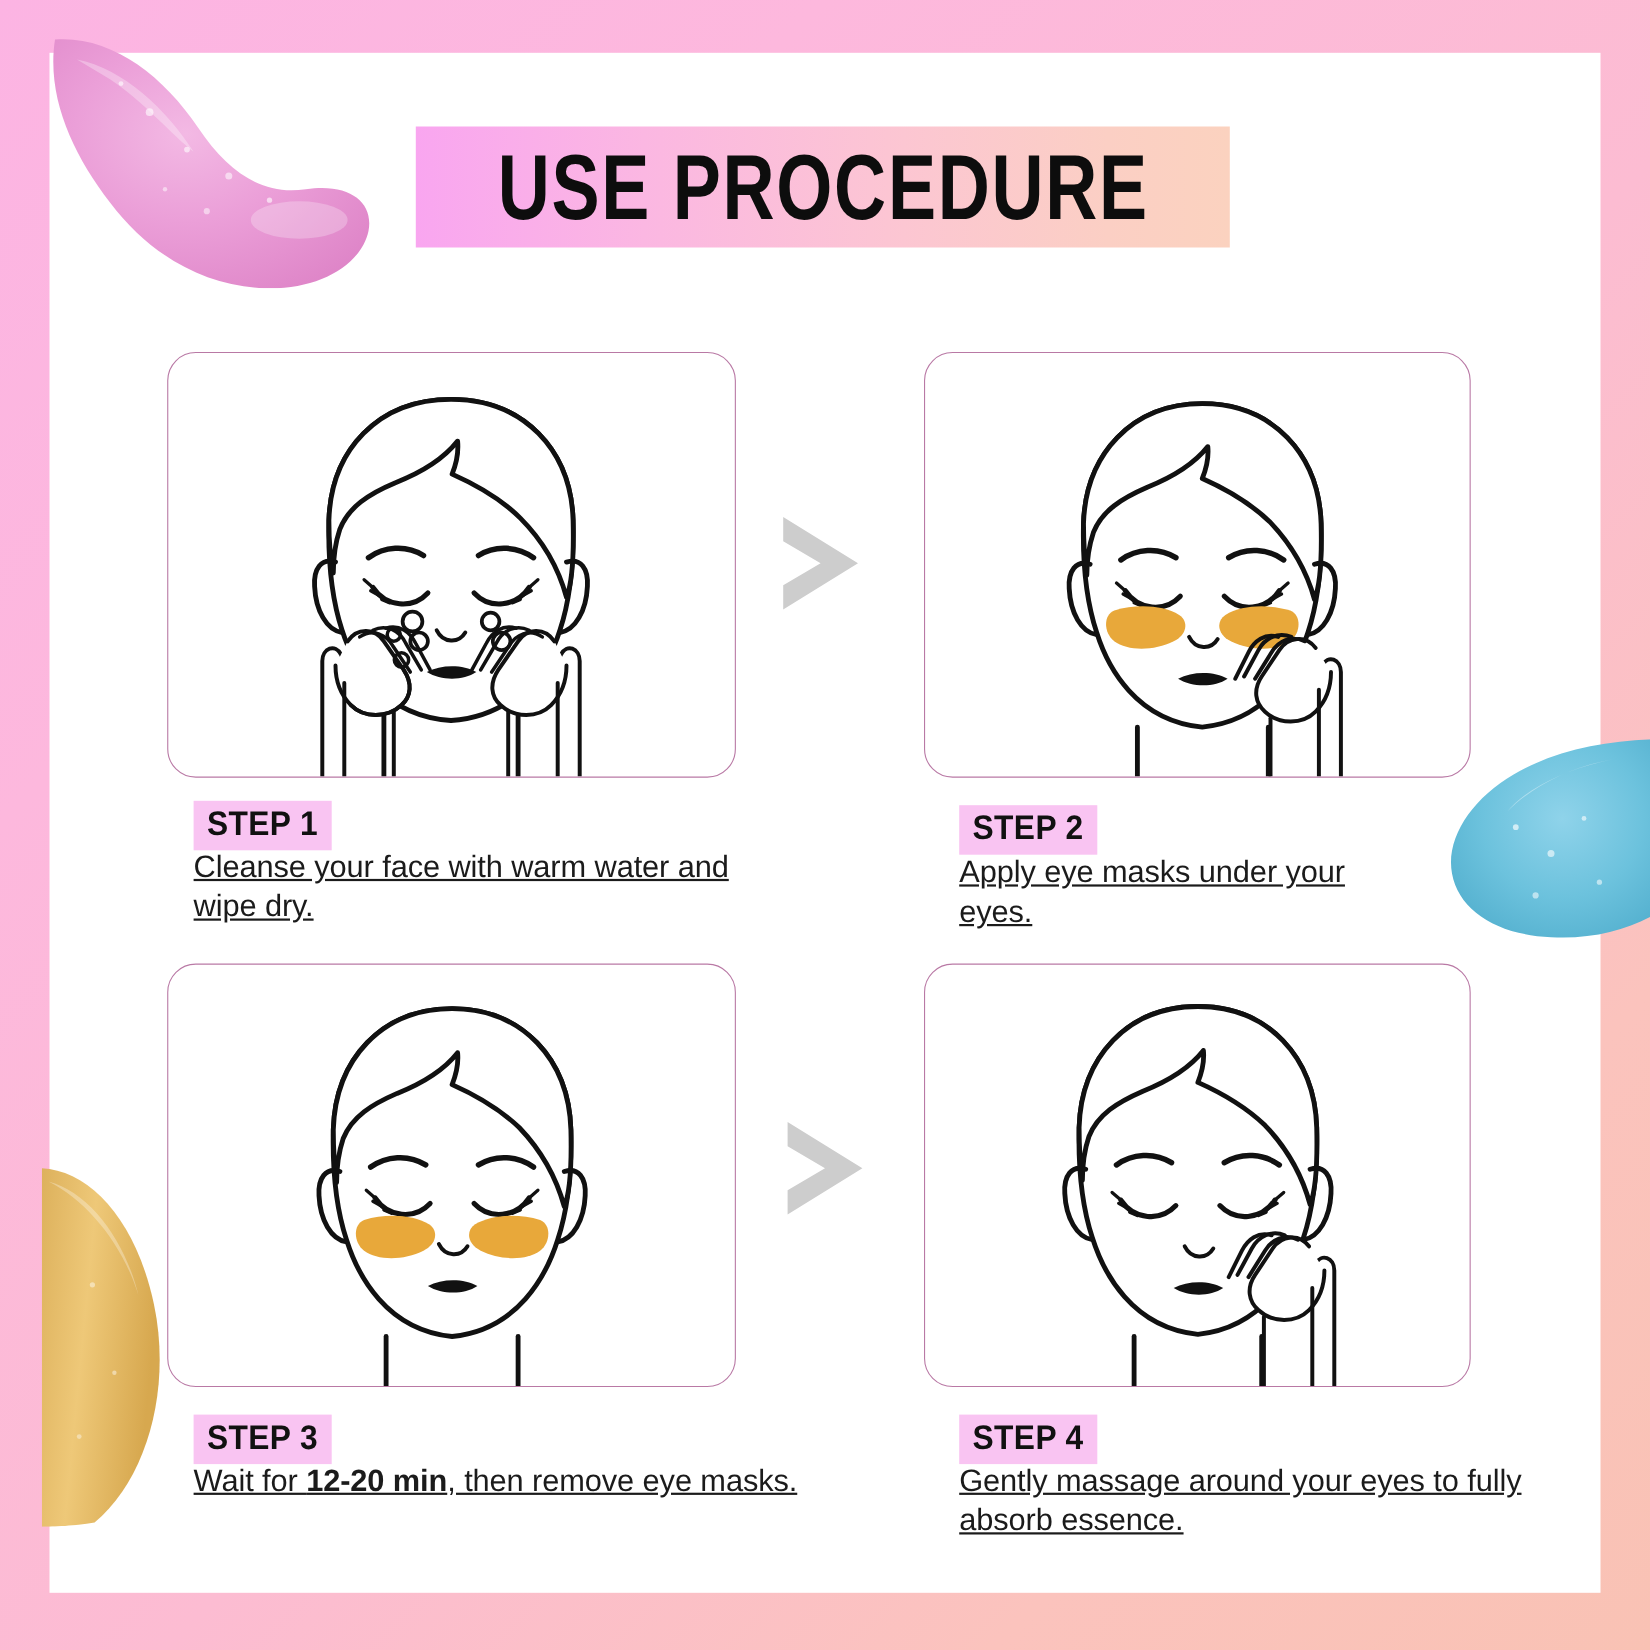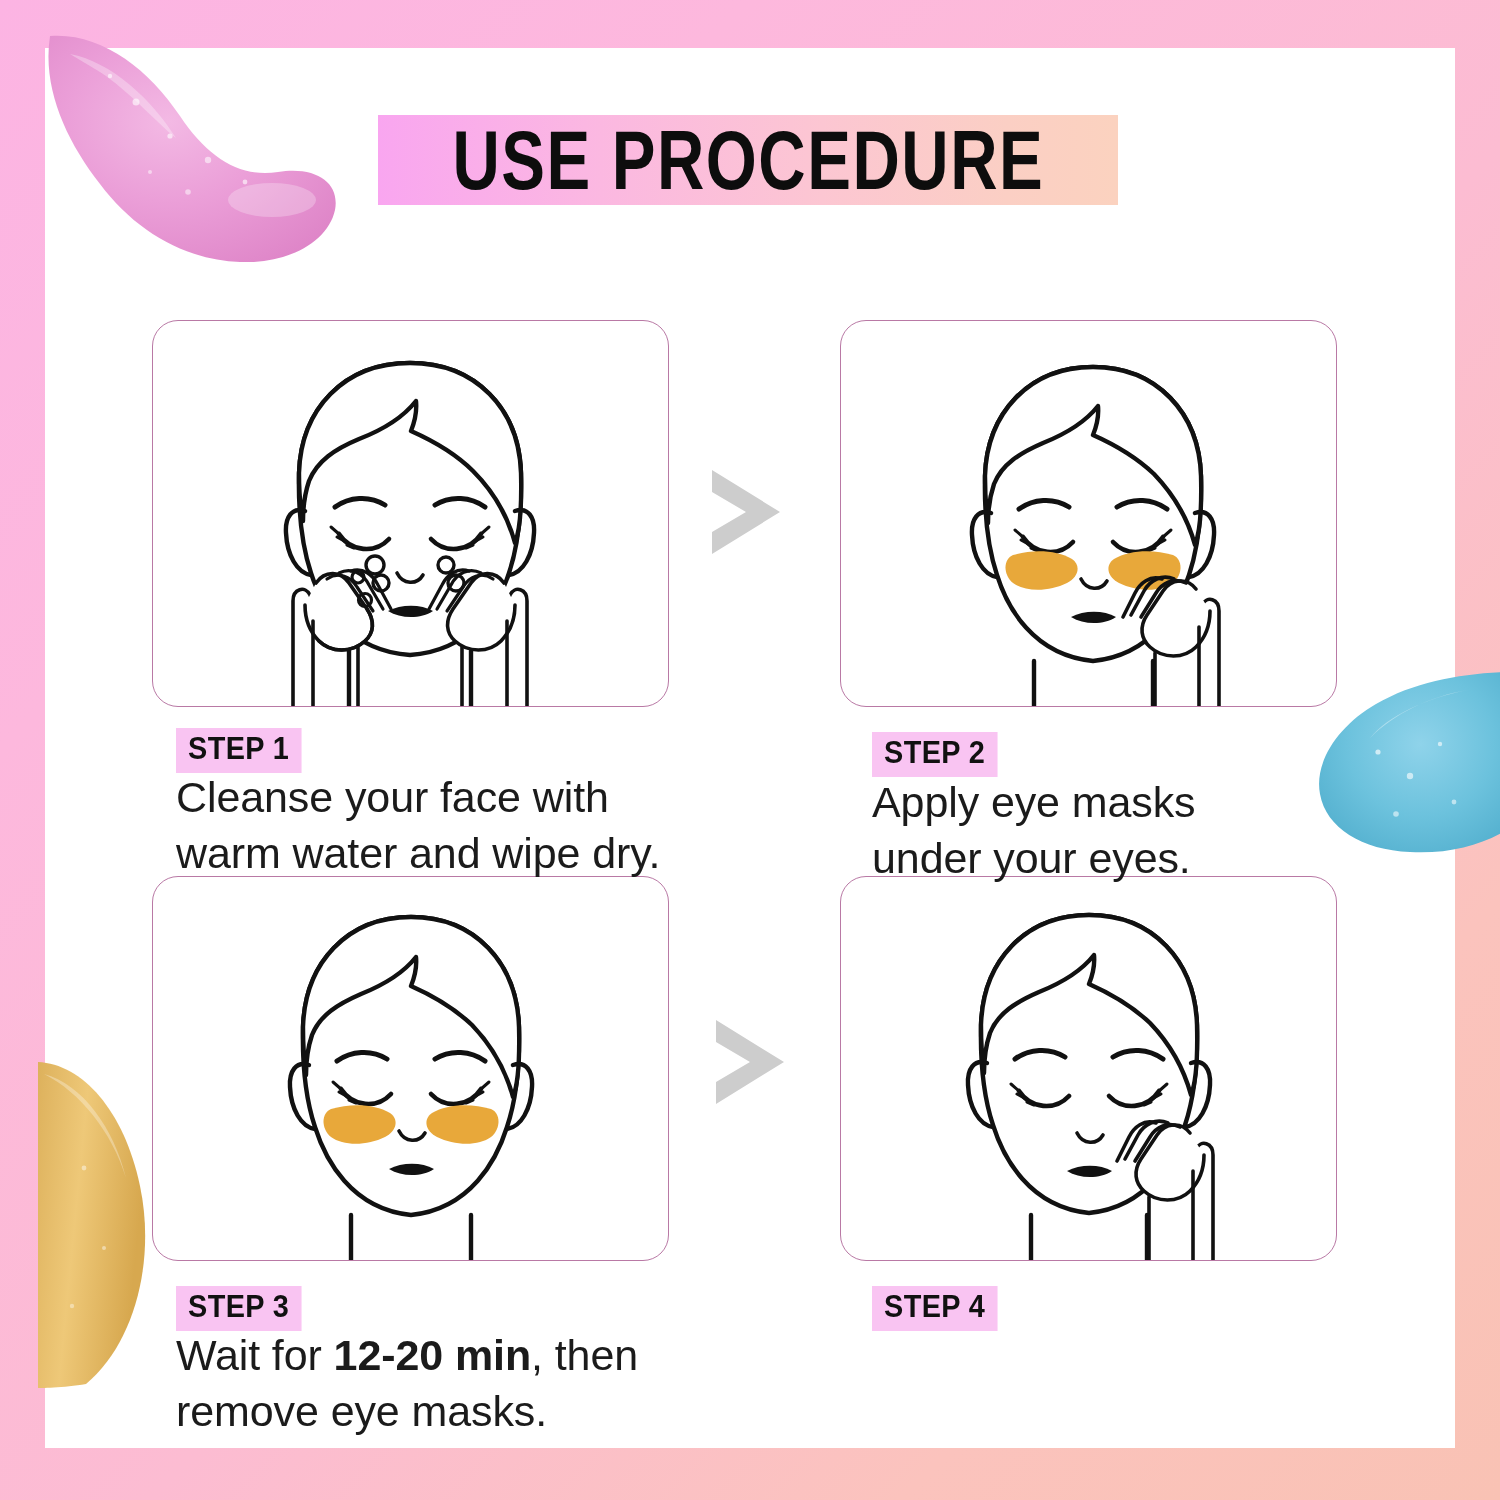--- a/index.html
+++ b/index.html
@@ -24,21 +24,21 @@
     height: 1400px;
     background: #ffffff;
   }
 
   
   .title-band {
     position: absolute;
     left: 378px;
     top: 115px;
     width: 740px;
-    height: 90px;
+    height: 110px;
     background: linear-gradient(90deg, #f9a6f0 0%, #fbb7e2 28%, #fcc6d2 60%, #fbcfc4 85%, #fbd2bf 100%);
     display: flex;
     align-items: center;
     justify-content: center;
   }
   .title-text {
     font-family: "Liberation Sans", sans-serif;
     font-weight: bold;
     font-size: 84px;
     letter-spacing: 2px;
@@ -67,25 +67,26 @@
     letter-spacing: 0.4px;
     line-height: 1.25;
     display: inline-block;
     white-space: nowrap;
     font-family: "Liberation Sans", sans-serif;
     transform: scaleX(0.93);
     transform-origin: left center;
   }
   .step-desc {
     position: absolute;
-    font-size: 43px;
+    font-size: 28px;
     color: #1b1b1b;
     line-height: 1.30;
     font-family: "Liberation Sans", sans-serif;
     letter-spacing: -0.1px;
+    text-decoration: underline;
   }
   .step-desc b { font-weight: bold; }
 
   
   #panel1 { left: 152px; top: 320px;  width: 515px; height: 385px; }
   #panel2 { left: 840px; top: 320px;  width: 495px; height: 385px; }
   #panel3 { left: 152px; top: 876px;  width: 515px; height: 383px; }
   #panel4 { left: 840px; top: 876px;  width: 495px; height: 383px; }
 
   #tag1 { left: 176px; top: 728px; }
@@ -398,14 +399,17 @@
   <div class="step-desc" id="desc2">
     <span>Apply eye masks under your eyes.</span><b></b><span></span>
   </div>
 
   <div class="step-tag" id="tag3">STEP 3</div>
   <div class="step-desc" id="desc3">
     <span>Wait for </span><b>12-20 min</b><span>, then remove eye masks.</span>
   </div>
 
   <div class="step-tag" id="tag4">STEP 4</div>
+  <div class="step-desc" id="desc4">
+    <span>Gently massage around your eyes to fully absorb essence.</span><b></b><span></span>
+  </div>
 
 </div>
 
 </body></html>

